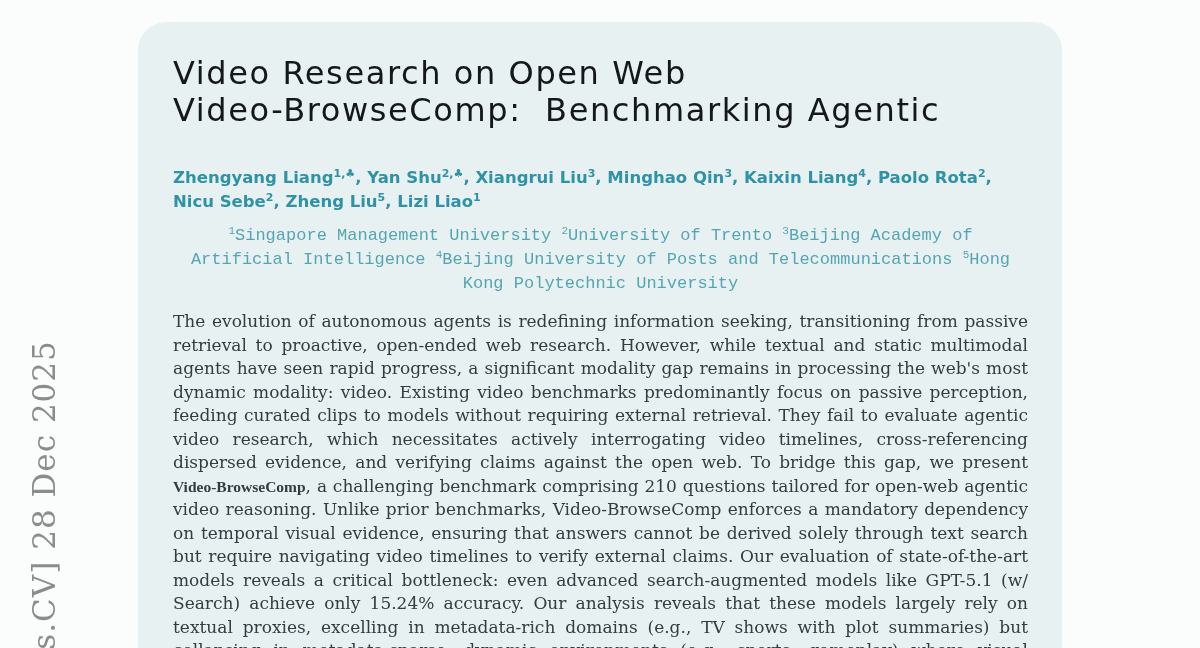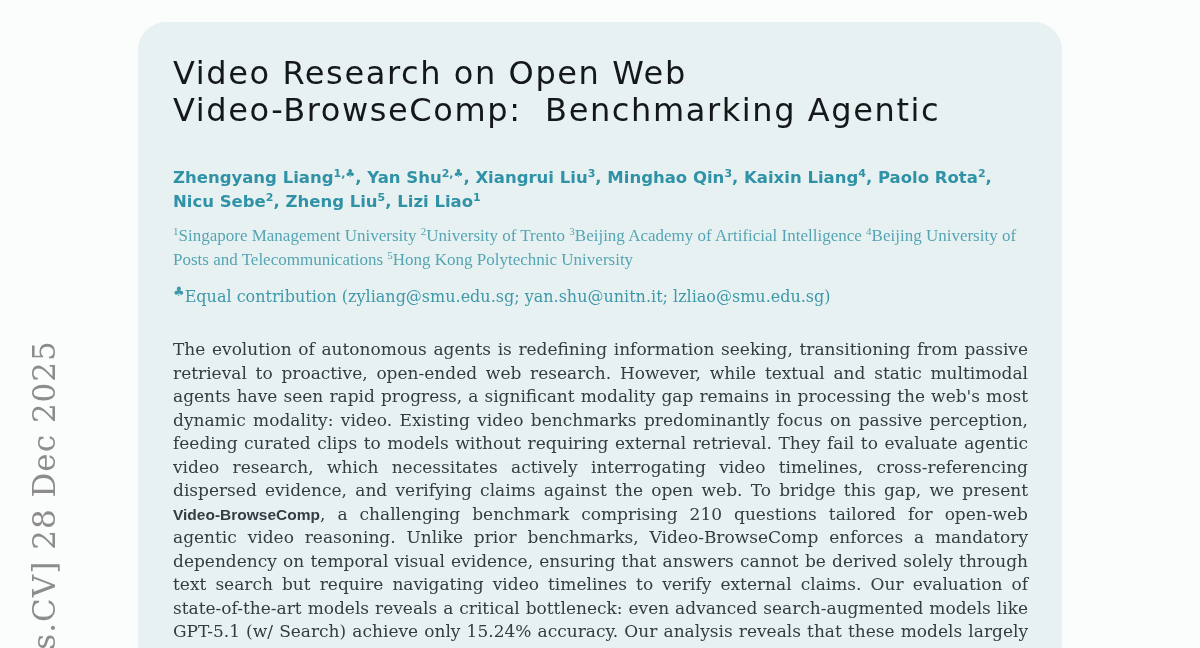--- a/index.html
+++ b/index.html
@@ -57,46 +57,47 @@
     margin-bottom: 10px;
     margin-top: 37px;
   }
   .authors-line sup, .affiliations-line sup, .equal-note sup {
     font-size: 11px;
     line-height: 0;
     vertical-align: 6px;
   }
 
   .affiliations-line {
-    font-family: Liberation Serif, serif;
+    font-family: Liberation Mono, monospace;
     font-size: 17px;
     line-height: 24px;
     color: #54a5b3;
     margin-bottom: 14px;
+    text-align: center;
   }
 
   .equal-note {
     font-family: "DejaVu Serif", serif;
     font-size: 16px;
     line-height: 21px;
     color: #3d98a9;
     margin-bottom: 31px;
   }
   .equal-note sup { font-weight: bold; font-size: 13px; }
 
   .abstract {
     font-family: "DejaVu Serif", serif;
     font-size: 17px;
     line-height: 23.5px;
     color: #323c41;
     text-align: justify;
     width: 855px;
   }
   .abstract .bold-sans {
-    font-family: Liberation Sans, sans-serif;
+    font-family: Liberation Serif, serif;
     font-weight: bold;
     font-size: 15.5px;
   }
 </style>
 </head>
 <body>
 
 <div class="arxiv-stamp">cs.CV] 28 Dec 2025</div>
 
 <div class="paper-card">
@@ -104,17 +105,16 @@
   <div class="paper-title"><div>Video Research on Open Web</div><div>Video-BrowseComp:  Benchmarking Agentic</div></div>
 
   <div class="authors-line"><span>Zhengyang Liang</span><sup>1,♣</sup><span>, </span><span>Yan Shu</span><sup>2,♣</sup><span>, </span><span>Xiangrui Liu</span><sup>3</sup><span>, </span><span>Minghao Qin</span><sup>3</sup><span>, </span><span>Kaixin Liang</span><sup>4</sup><span>, </span><span>Paolo Rota</span><sup>2</sup><span>, </span><span>Nicu Sebe</span><sup>2</sup><span>, </span><span>Zheng Liu</span><sup>5</sup><span>, </span><span>Lizi Liao</span><sup>1</sup></div>
 
   <div class="affiliations-line"><sup>1</sup><span>Singapore Management University</span>
 <sup>2</sup><span>University of Trento</span>
 <sup>3</sup><span>Beijing Academy of Artificial Intelligence</span>
 <sup>4</sup><span>Beijing University of Posts and Telecommunications</span>
 <sup>5</sup><span>Hong Kong Polytechnic University</span></div>
 
-  <div class="equal-note"><sup>♣</sup><span>Equal contribution (zyliang@smu.edu.sg; yan.shu@unitn.it; lzliao@smu.edu.sg)</span></div>
 
   <div class="abstract"><span>The evolution of autonomous agents is redefining information seeking, transitioning from passive retrieval to proactive, open-ended web research. However, while textual and static multimodal agents have seen rapid progress, a significant modality gap remains in processing the web's most dynamic modality: video. Existing video benchmarks predominantly focus on passive perception, feeding curated clips to models without requiring external retrieval. They fail to evaluate agentic video research, which necessitates actively interrogating video timelines, cross-referencing dispersed evidence, and verifying claims against the open web. To bridge this gap, we present </span><span class="bold-sans">Video-BrowseComp</span><span>, a challenging benchmark comprising 210 questions tailored for open-web agentic video reasoning. Unlike prior benchmarks, Video-BrowseComp enforces a mandatory dependency on temporal visual evidence, ensuring that answers cannot be derived solely through text search but require navigating video timelines to verify external claims. Our evaluation of state-of-the-art models reveals a critical bottleneck: even advanced search-augmented models like GPT-5.1 (w/ Search) achieve only 15.24% accuracy. Our analysis reveals that these models largely rely on textual proxies, excelling in metadata-rich domains (e.g., TV shows with plot summaries) but collapsing in metadata-sparse, dynamic environments (e.g., sports, gameplay) where visual grounding is essential. As the first open-web</span></div>
 
 </div>
 
 </body></html>

